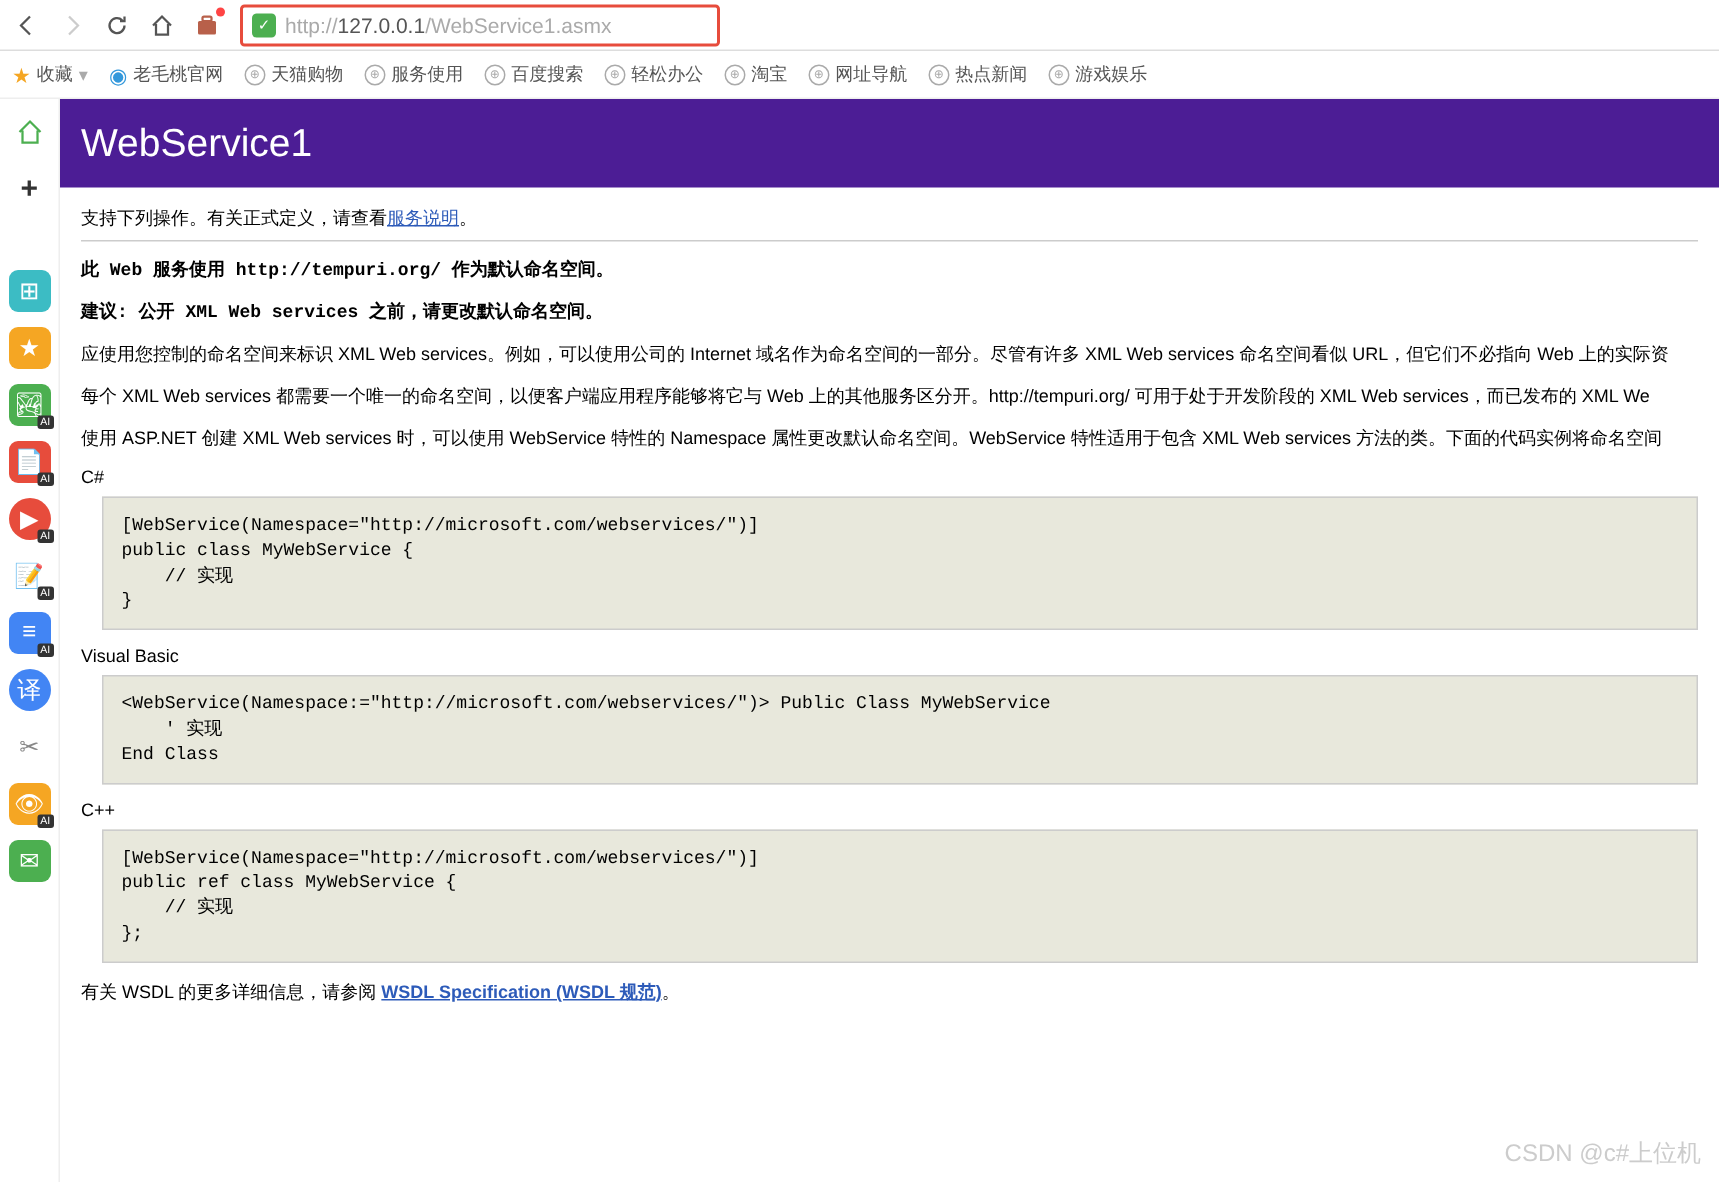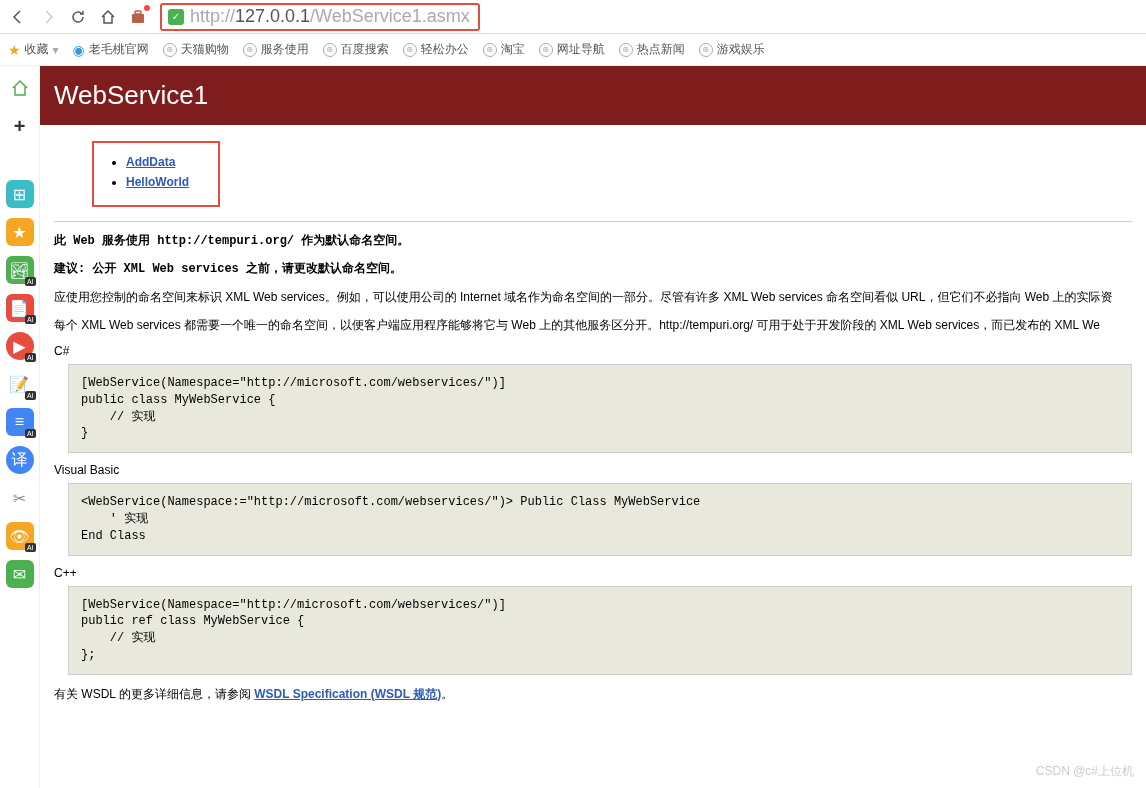--- a/index.html
+++ b/index.html
@@ -5,58 +5,58 @@
     * { margin: 0; padding: 0; box-sizing: border-box; }
     body { font-family: "Microsoft YaHei", Arial, sans-serif; font-size: 13px; background: #fff; color: #000; width: 1146px; height: 788px; overflow: hidden; position: relative; }
     
     .browser-toolbar { height: 34px; display: flex; align-items: center; padding: 0 4px; gap: 2px; background: #fff; border-bottom: 1px solid #ddd; }
     .nav-btn { width: 28px; height: 28px; display: flex; align-items: center; justify-content: center; color: #888; border-radius: 4px; cursor: pointer; }
     .nav-btn.active { color: #444; }
     .suitcase-icon { color: #b54; position: relative; }
     .red-dot { position: absolute; top: 2px; right: 2px; width: 6px; height: 6px; background: #f44; border-radius: 50%; }
     .url-bar { flex: 0 0 auto; width: 320px; height: 28px; border: 2px solid #e74c3c; border-radius: 3px; margin-left: 6px; display: flex; align-items: center; padding: 0 6px; gap: 6px; }
     .shield-icon { width: 16px; height: 16px; background: #4CAF50; border-radius: 3px; display: flex; align-items: center; justify-content: center; color: #fff; font-size: 10px; }
-    .url-text { color: #aaa; font-size: 18px; }
+    .url-text { color: #aaa; font-size: 14px; }
     .url-text .dark { color: #555; }
     
     .bookmarks-bar { height: 32px; display: flex; align-items: center; padding: 0 8px; gap: 14px; background: #fff; border-bottom: 1px solid #eee; font-size: 12px; }
     .bm-item { display: flex; align-items: center; gap: 4px; color: #555; cursor: pointer; white-space: nowrap; }
     .star-icon { color: #f5a623; font-size: 14px; }
     .spin-icon { color: #3498db; font-size: 14px; }
     .globe-icon { color: #aaa; font-size: 12px; width: 14px; height: 14px; border: 1px solid #aaa; border-radius: 50%; display: inline-flex; align-items: center; justify-content: center; font-size: 8px; }
     
     .main-layout { display: flex; height: calc(788px - 66px); }
     
     .left-sidebar { width: 40px; background: #fff; display: flex; flex-direction: column; align-items: center; padding-top: 8px; gap: 10px; border-right: 1px solid #eee; }
     .sidebar-icon { width: 28px; height: 28px; display: flex; align-items: center; justify-content: center; border-radius: 6px; font-size: 16px; cursor: pointer; position: relative; }
     .sidebar-icon .badge-ai { position: absolute; bottom: -2px; right: -2px; background: #333; color: #fff; font-size: 7px; padding: 0 2px; border-radius: 2px; line-height: 9px; }
     
     .content-frame { flex: 1; overflow: hidden; background: #fff; }
     
-    .page-header { background: #7f1d1d; color: #fff; padding: 14px 14px; }
+    .page-header { background: #4c1d95; color: #fff; padding: 14px 14px; }
     .page-header h1 { font-size: 26px; font-weight: normal; font-family: Verdana, sans-serif; }
     
     .page-body { padding: 12px 14px; font-size: 12px; color: #000; font-family: Verdana, Arial, sans-serif; }
     .intro-text { margin-bottom: 4px; }
     .link { color: #2d5bb9; text-decoration: underline; font-weight: bold; cursor: pointer; }
     .link-normal { color: #2d5bb9; text-decoration: underline; cursor: pointer; }
     
     .operations-box { border: 2px solid #e74c3c; padding: 6px 20px 10px 20px; margin: 4px 0 8px 38px; display: inline-block; min-width: 128px; }
     .operations-box ul { list-style: disc; margin-left: 12px; }
     .operations-box li { margin: 6px 0; }
     
     hr.divider { border: none; border-top: 1px solid #ccc; margin: 6px 0 10px 0; }
     
     .para { margin: 10px 0; line-height: 1.5; }
     .bold { font-weight: bold; font-family: Liberation Mono, monospace; }
     
     .code-block { background: #e8e8dc; border: 1px solid #ccc; padding: 10px 12px; font-family: "Courier New", monospace; font-size: 12px; white-space: pre; margin: 6px 0 10px 14px; line-height: 1.4; overflow-x: auto; }
     .lang-label { margin: 8px 0 2px 0; font-size: 12px; }
     
-    .watermark { position: absolute; bottom: 8px; right: 12px; color: #ccc; font-size: 12px; font-family: Arial; }
+    .watermark { position: absolute; bottom: 8px; right: 12px; color: #ccc; font-size: 16px; font-family: Arial; }
   </style>
 </head>
 <body>
 
 <div class="browser-toolbar">
   <div class="nav-btn active">
       <svg width="16" height="16" viewBox="0 0 16 16">
         <path d="M10 2 L4 8 L10 14" stroke="#555" stroke-width="1.5" fill="none"></path>
       </svg>
     </div>
@@ -154,31 +154,29 @@
     <div class="sidebar-icon" style="color:#888;">✂</div>
     <div class="sidebar-icon" style="background:#f5a623;color:#fff;">👁<span class="badge-ai">AI</span></div>
     <div class="sidebar-icon" style="background:#4CAF50;color:#fff;">✉</div>
   </div>
 
   <div class="content-frame">
     <div class="page-header">
       <h1>WebService1</h1>
     </div>
     <div class="page-body">
-      <div class="operations-box">
-        <ul>
-          <li><a class="link">AddData</a></li>
-          <li><a class="link">HelloWorld</a></li>
-        </ul>
-      </div>
+      <p class="intro-text">
+        <span>支持下列操作。有关正式定义，请查看</span><a class="link-normal">服务说明</a><span>。</span>
+      </p>
       <hr class="divider">
       <p class="para bold">此 Web 服务使用 http://tempuri.org/ 作为默认命名空间。</p>
       <p class="para bold">建议: 公开 XML Web services 之前，请更改默认命名空间。</p>
       <p class="para">应使用您控制的命名空间来标识 XML Web services。例如，可以使用公司的 Internet 域名作为命名空间的一部分。尽管有许多 XML Web services 命名空间看似 URL，但它们不必指向 Web 上的实际资</p>
       <p class="para">每个 XML Web services 都需要一个唯一的命名空间，以便客户端应用程序能够将它与 Web 上的其他服务区分开。http://tempuri.org/ 可用于处于开发阶段的 XML Web services，而已发布的 XML We</p>
+      <p class="para">使用 ASP.NET 创建 XML Web services 时，可以使用 WebService 特性的 Namespace 属性更改默认命名空间。WebService 特性适用于包含 XML Web services 方法的类。下面的代码实例将命名空间</p>
       <p class="lang-label">C#</p>
       <div class="code-block">[WebService(Namespace="http://microsoft.com/webservices/")]
 public class MyWebService {
     // 实现
 }</div>
       <p class="lang-label">Visual Basic</p>
       <div class="code-block">&lt;WebService(Namespace:="http://microsoft.com/webservices/")&gt; Public Class MyWebService
     ' 实现
 End Class</div>
       <p class="lang-label">C++</p>

